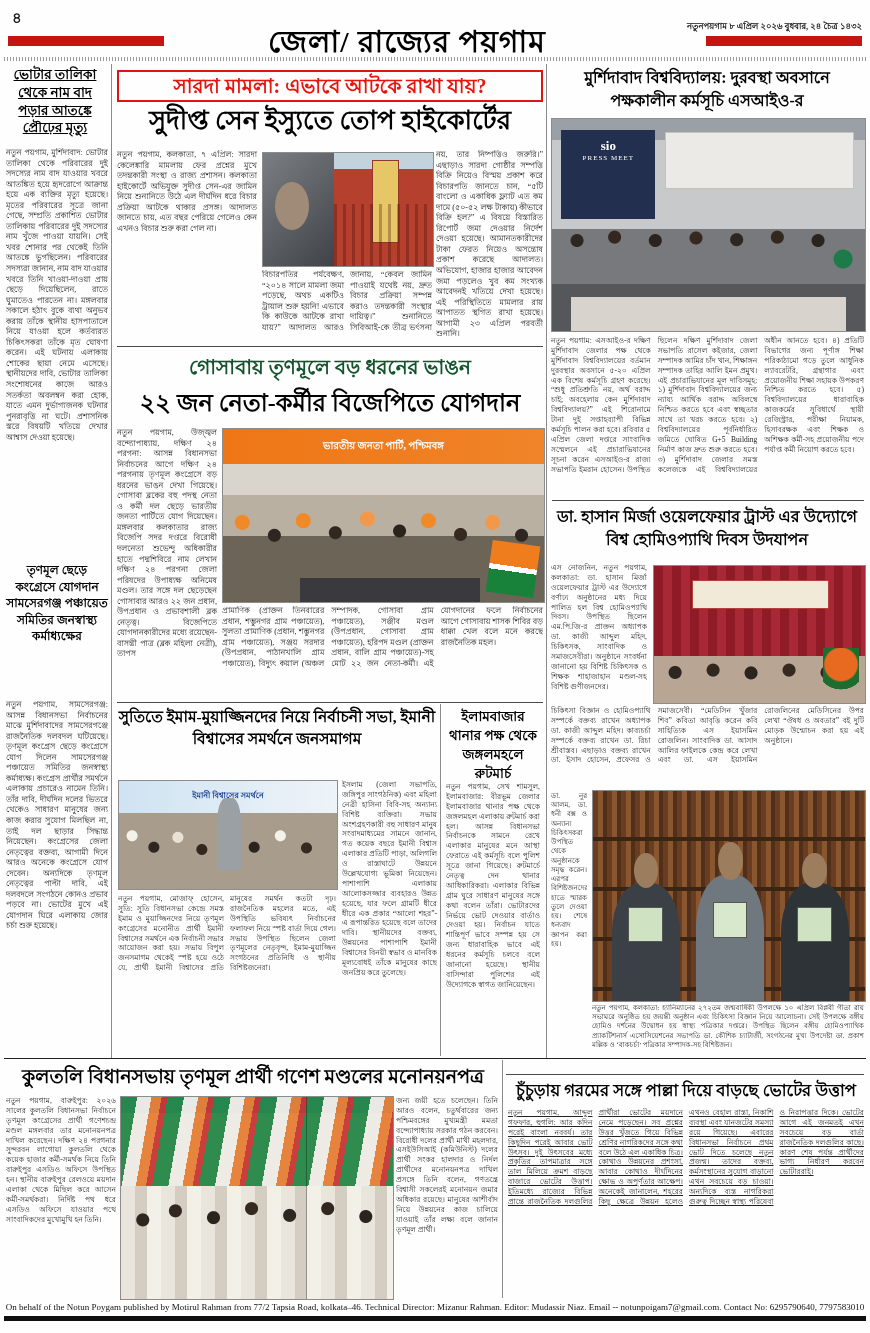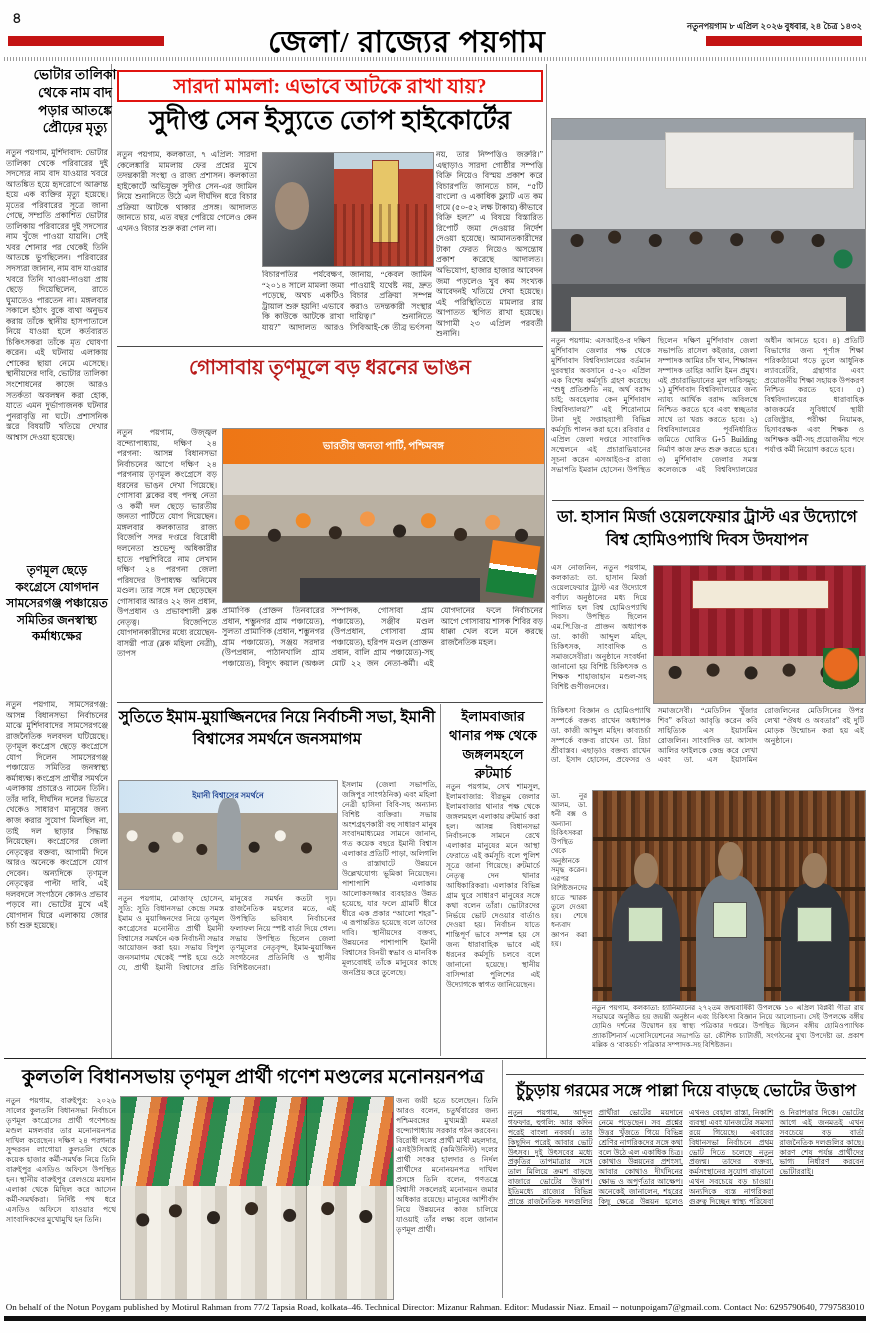--- a/index.html
+++ b/index.html
@@ -34,55 +34,61 @@
   <div class="abs rule-v" style="left:111px;top:64px;height:994px;"></div>
   <div class="abs rule-v" style="left:546px;top:64px;height:994px;"></div>
   <div class="abs rule-v" style="left:440px;top:704px;height:352px;"></div>
   <div class="abs rule-v" style="left:502px;top:1060px;height:238px;"></div>
   <div class="abs rule-h" style="left:117px;top:346px;width:426px;"></div>
   <div class="abs rule-h" style="left:117px;top:702px;width:426px;"></div>
   <div class="abs rule-h" style="left:552px;top:500px;width:312px;"></div>
   <div class="abs rule-h" style="left:4px;top:1058px;width:862px;background:#222;"></div>
   <div class="abs rule-h" style="left:506px;top:1074px;width:358px;"></div>
 
-  <div class="abs head" style="left:24px;top:66px;width:102px;font-size:13.5px;line-height:1.32;">ভোটার তালিকা থেকে নাম বাদ পড়ার আতঙ্কে প্রৌঢ়ের মৃত্যু</div>
+  <div class="abs head" style="left:4px;top:66px;width:102px;font-size:13.5px;line-height:1.32;text-decoration:underline;">ভোটার তালিকা থেকে নাম বাদ পড়ার আতঙ্কে প্রৌঢ়ের মৃত্যু</div>
   <div class="abs body-txt" style="left:6px;top:148px;width:102px;height:410px;">নতুন পয়গাম, মুর্শিদাবাদ: ভোটার তালিকা থেকে পরিবারের দুই সদস্যের নাম বাদ যাওয়ার খবরে আতঙ্কিত হয়ে হৃদরোগে আক্রান্ত হয়ে এক ব্যক্তির মৃত্যু হয়েছে। মৃতের পরিবারের সূত্রে জানা গেছে, সম্প্রতি প্রকাশিত ভোটার তালিকায় পরিবারের দুই সদস্যের নাম খুঁজে পাওয়া যায়নি। সেই খবর শোনার পর থেকেই তিনি আতঙ্কে ভুগছিলেন। পরিবারের সদস্যরা জানান, নাম বাদ যাওয়ার খবরে তিনি খাওয়া-দাওয়া প্রায় ছেড়ে দিয়েছিলেন, রাতে ঘুমাতেও পারতেন না। মঙ্গলবার সকালে হঠাৎ বুকে ব্যথা অনুভব করায় তাঁকে স্থানীয় হাসপাতালে নিয়ে যাওয়া হলে কর্তব্যরত চিকিৎসকরা তাঁকে মৃত ঘোষণা করেন। এই ঘটনায় এলাকায় শোকের ছায়া নেমে এসেছে। স্থানীয়দের দাবি, ভোটার তালিকা সংশোধনের কাজে আরও সতর্কতা অবলম্বন করা হোক, যাতে এমন দুর্ভাগ্যজনক ঘটনার পুনরাবৃত্তি না ঘটে। প্রশাসনিক স্তরে বিষয়টি খতিয়ে দেখার আশ্বাস দেওয়া হয়েছে।</div>
 
   <div class="abs head" style="left:6px;top:562px;width:102px;font-size:12px;line-height:1.38;">তৃণমূল ছেড়ে কংগ্রেসে যোগদান সামসেরগঞ্জ পঞ্চায়েত সমিতির জনস্বাস্থ্য কর্মাধ্যক্ষের</div>
   <div class="abs body-txt" style="left:6px;top:700px;width:102px;height:356px;">নতুন পয়গাম, সামসেরগঞ্জ: আসন্ন বিধানসভা নির্বাচনের মাঝে মুর্শিদাবাদের সামসেরগঞ্জে রাজনৈতিক দলবদল ঘটিয়েছে। তৃণমূল কংগ্রেস ছেড়ে কংগ্রেসে যোগ দিলেন সামসেরগঞ্জ পঞ্চায়েত সমিতির জনস্বাস্থ্য কর্মাধ্যক্ষ। কংগ্রেস প্রার্থীর সমর্থনে এলাকায় প্রচারেও নামেন তিনি। তাঁর দাবি, দীর্ঘদিন দলের ভিতরে থেকেও সাধারণ মানুষের জন্য কাজ করার সুযোগ মিলছিল না, তাই দল ছাড়ার সিদ্ধান্ত নিয়েছেন। কংগ্রেসের জেলা নেতৃত্বের বক্তব্য, আগামী দিনে আরও অনেকে কংগ্রেসে যোগ দেবেন। অন্যদিকে তৃণমূল নেতৃত্বের পাল্টা দাবি, এই দলবদলে সংগঠনে কোনও প্রভাব পড়বে না। ভোটের মুখে এই যোগদান ঘিরে এলাকায় জোর চর্চা শুরু হয়েছে।</div>
 
   <div class="abs head" style="left:117px;top:70px;width:422px;height:28px;border:2px solid #e01410;color:#e8150d;font-size:20px;line-height:28px;">সারদা মামলা: এভাবে আটকে রাখা যায়?</div>
   <div class="abs head" style="left:117px;top:104px;width:426px;font-size:26px;line-height:1.3;">সুদীপ্ত সেন ইস্যুতে তোপ হাইকোর্টের</div>
   <div class="abs body-txt" style="left:117px;top:150px;width:140px;height:190px;">নতুন পয়গাম, কলকাতা, ৭ এপ্রিল: সারদা কেলেঙ্কারি মামলায় ফের প্রশ্নের মুখে তদন্তকারী সংস্থা ও রাজ্য প্রশাসন। কলকাতা হাইকোর্টে অভিযুক্ত সুদীপ্ত সেন-এর জামিন নিয়ে শুনানিতে উঠে এল দীর্ঘদিন ধরে বিচার প্রক্রিয়া আটকে থাকার প্রসঙ্গ। আদালত জানতে চায়, এত বছর পেরিয়ে গেলেও কেন এখনও বিচার শুরু করা গেল না।</div>
   <div class="abs photo" style="left:262px;top:152px;width:170px;height:113px;">
     <div class="abs" style="left:0;top:0;width:42%;height:100%;background:linear-gradient(135deg,#7b7e83,#3f4347);"></div>
     <div class="abs" style="left:7%;top:26%;width:20%;height:42%;border-radius:50%;background:#a08b78;"></div>
     <div class="abs" style="left:42%;top:0;width:58%;height:100%;background:linear-gradient(180deg,#c2d3de 0 14%,#b5402e 14% 100%);"></div>
     <div class="abs" style="left:64%;top:6%;width:15%;height:72%;background:#e7c668;border:1px solid #93362a;"></div>
     <div class="abs" style="left:42%;top:45%;width:58%;height:55%;background:repeating-linear-gradient(90deg,rgba(60,10,5,.3) 0 3px,transparent 3px 9px);"></div>
   </div>
   <div class="abs body-txt cols2" style="left:262px;top:270px;width:170px;height:70px;">বিচারপতির পর্যবেক্ষণ, “২০১৪ সালে মামলা জমা পড়েছে, অথচ একটিও ট্রায়াল শুরু হয়নি! এভাবে কি কাউকে আটকে রাখা যায়?” আদালত আরও জানায়, “কেবল জামিন পাওয়াই যথেষ্ট নয়, দ্রুত বিচার প্রক্রিয়া সম্পন্ন করাও তদন্তকারী সংস্থার দায়িত্ব।” শুনানিতে সিবিআই-কে তীব্র ভর্ৎসনা করে বিচারপতির প্রশ্ন, “সিবিআই ট্রায়াল করে শেষ করবে? শুধু মামলা চালিয়ে যাওয়া</div>
   <div class="abs body-txt" style="left:436px;top:150px;width:107px;height:190px;">নয়, তার নিষ্পত্তিও জরুরি।” এছাড়াও সারদা গোষ্ঠীর সম্পত্তি বিক্রি নিয়েও বিস্ময় প্রকাশ করে বিচারপতি জানতে চান, “৫টি বাংলো ও একাধিক ফ্ল্যাট এত কম দামে (৫০-৫২ লক্ষ টাকায়) কীভাবে বিক্রি হল?” এ বিষয়ে বিস্তারিত রিপোর্ট জমা দেওয়ার নির্দেশ দেওয়া হয়েছে। আমানতকারীদের টাকা ফেরত নিয়েও অসন্তোষ প্রকাশ করেছে আদালত। অভিযোগ, হাজার হাজার আবেদন জমা পড়লেও খুব কম সংখ্যক আবেদনই খতিয়ে দেখা হয়েছে। এই পরিস্থিতিতে মামলার রায় আপাতত স্থগিত রাখা হয়েছে। আগামী ২৩ এপ্রিল পরবর্তী শুনানি।</div>
 
+  <div class="abs head" style="left:550px;top:66px;width:314px;font-size:16px;line-height:1.45;">মুর্শিদাবাদ বিশ্ববিদ্যালয়: দুরবস্থা অবসানে পক্ষকালীন কর্মসূচি এসআইও-র</div>
   <div class="abs photo" style="left:551px;top:118px;width:313px;height:212px;background:linear-gradient(180deg,#9aa0a6 0 10%,#c7c9cb 10% 52%,#77797d 52% 78%,#55575a 78%);">
+    <div class="abs" style="left:3%;top:5%;width:30%;height:42%;background:#232f4e;color:#fff;text-align:center;">
+      <div style="font-size:13px;font-weight:bold;margin-top:8px;">sio</div>
+      <div style="font-size:7px;letter-spacing:1px;">PRESS MEET</div>
+    </div>
     <div class="abs" style="left:36%;top:6%;width:60%;height:26%;background:#eceae6;border:1px solid #c5c2bc;"></div>
     <div class="abs" style="left:0;top:46%;width:100%;height:40%;background:
       radial-gradient(circle at 8% 28%,#2e2620 0 6px,transparent 7px),
       radial-gradient(circle at 20% 24%,#33281f 0 6px,transparent 7px),
       radial-gradient(circle at 33% 28%,#2b241e 0 6px,transparent 7px),
       radial-gradient(circle at 46% 25%,#362a20 0 6px,transparent 7px),
       radial-gradient(circle at 59% 27%,#2e2620 0 6px,transparent 7px),
       radial-gradient(circle at 72% 24%,#33281f 0 6px,transparent 7px),
       radial-gradient(circle at 85% 28%,#2b241e 0 6px,transparent 7px),
       radial-gradient(circle at 93% 50%,#1d7a4a 0 9px,transparent 10px);"></div>
     <div class="abs" style="left:6%;bottom:0;width:88%;height:16%;background:#d8d4cd;"></div>
   </div>
   <div class="abs body-txt cols3" style="left:551px;top:336px;width:313px;height:160px;font-size:7.5px;">নতুন পয়গাম: এসআইও-র দক্ষিণ মুর্শিদাবাদ জেলার পক্ষ থেকে মুর্শিদাবাদ বিশ্ববিদ্যালয়ের বর্তমান দুরবস্থার অবসানে ৫-২০ এপ্রিল এক বিশেষ কর্মসূচি গ্রহণ করেছে। “শুধু প্রতিশ্রুতি নয়, অর্থ বরাদ্দ চাই; অবহেলায় কেন মুর্শিদাবাদ বিশ্ববিদ্যালয়?” এই শিরোনামে টানা দুই সপ্তাহব্যাপী বিভিন্ন কর্মসূচি পালন করা হবে। রবিবার ৫ এপ্রিল জেলা দপ্তরে সাংবাদিক সম্মেলনে এই প্রচারাভিযানের সূচনা করেন এসআইও-র রাজ্য সভাপতি ইমরান হোসেন। উপস্থিত ছিলেন দক্ষিণ মুর্শিদাবাদ জেলা সভাপতি রাসেল কইজার, জেলা সম্পাদক আমির চাঁদ খান, শিক্ষাঙ্গন সম্পাদক তাহির আলি ইমন প্রমুখ। এই প্রচারাভিযানের মূল দাবিসমূহ: ১) মুর্শিদাবাদ বিশ্ববিদ্যালয়ের জন্য ন্যায্য আর্থিক বরাদ্দ অবিলম্বে নিশ্চিত করতে হবে এবং স্বচ্ছতার সাথে তা খরচ করতে হবে। ২) বিশ্ববিদ্যালয়ের পূর্বনির্ধারিত জমিতে ঘোষিত G+5 Building নির্মাণ কাজ দ্রুত শুরু করতে হবে। ৩) মুর্শিদাবাদ জেলার সমস্ত কলেজকে এই বিশ্ববিদ্যালয়ের অধীন আনতে হবে। ৪) প্রতিটি বিভাগের জন্য পূর্ণাঙ্গ শিক্ষা পরিকাঠামো গড়ে তুলে আধুনিক ল্যাবরেটরি, গ্রন্থাগার এবং প্রয়োজনীয় শিক্ষা সহায়ক উপকরণ নিশ্চিত করতে হবে। ৫) বিশ্ববিদ্যালয়ের ধারাবাহিক কাজকর্মের সুবিধার্থে স্থায়ী রেজিস্ট্রার, পরীক্ষা নিয়ামক, হিসাবরক্ষক এবং শিক্ষক ও অশিক্ষক কর্মী-সহ প্রয়োজনীয় পদে পর্যাপ্ত কর্মী নিয়োগ করতে হবে।</div>
 
-  <div class="abs head" style="left:117px;top:352px;width:426px;font-size:20px;color:#b91c1c;text-align:center;">গোসাবায় তৃণমূলে বড় ধরনের ভাঙন</div>
+  <div class="abs head" style="left:117px;top:352px;width:426px;font-size:20px;color:#14532d;text-align:center;">গোসাবায় তৃণমূলে বড় ধরনের ভাঙন</div>
+  <div class="abs head" style="left:117px;top:384px;width:426px;font-size:24px;">২২ জন নেতা-কর্মীর বিজেপিতে যোগদান</div>
   <div class="abs body-txt" style="left:117px;top:428px;width:100px;height:270px;">নতুন পয়গাম, উজ্জ্বল বন্দ্যোপাধ্যায়, দক্ষিণ ২৪ পরগনা: আসন্ন বিধানসভা নির্বাচনের আগে দক্ষিণ ২৪ পরগনায় তৃণমূল কংগ্রেসে বড় ধরনের ভাঙন দেখা গিয়েছে। গোসাবা ব্লকের বহু পদস্থ নেতা ও কর্মী দল ছেড়ে ভারতীয় জনতা পার্টিতে যোগ দিয়েছেন। মঙ্গলবার কলকাতার রাজ্য বিজেপি সদর দপ্তরে বিরোধী দলনেতা শুভেন্দু অধিকারীর হাতে পদ্মশিবিরে নাম লেখান দক্ষিণ ২৪ পরগনা জেলা পরিষদের উপাধ্যক্ষ অনিমেষ মণ্ডল। তার সঙ্গে দল ছেড়েছেন গোসাবার আরও ২২ জন প্রধান, উপপ্রধান ও প্রভাবশালী ব্লক নেতৃত্ব। বিজেপিতে যোগদানকারীদের মধ্যে রয়েছেন- বাসন্তী পাত্র (ব্লক মহিলা নেত্রী), তাপস</div>
   <div class="abs photo" style="left:222px;top:428px;width:321px;height:173px;background:linear-gradient(180deg,#d9d4cc 0 38%,#b9b0a2 38% 62%,#6d6458 62%);">
     <div class="abs" style="left:0;top:0;width:100%;height:20%;background:linear-gradient(90deg,#ee7615,#f08428);color:#fff;font-weight:bold;font-size:10px;text-align:center;line-height:34px;">ভারতীয় জনতা পার্টি, পশ্চিমবঙ্গ</div>
     <div class="abs" style="left:0;top:34%;width:100%;height:50%;background:
       radial-gradient(circle at 6% 40%,#f08a28 0 7px,transparent 8px),
       radial-gradient(circle at 16% 55%,#2e2620 0 6px,transparent 7px),
       radial-gradient(circle at 25% 38%,#f08a28 0 7px,transparent 8px),
       radial-gradient(circle at 35% 52%,#33281f 0 6px,transparent 7px),
       radial-gradient(circle at 45% 36%,#f2984a 0 7px,transparent 8px),
       radial-gradient(circle at 55% 50%,#2b241e 0 6px,transparent 7px),

